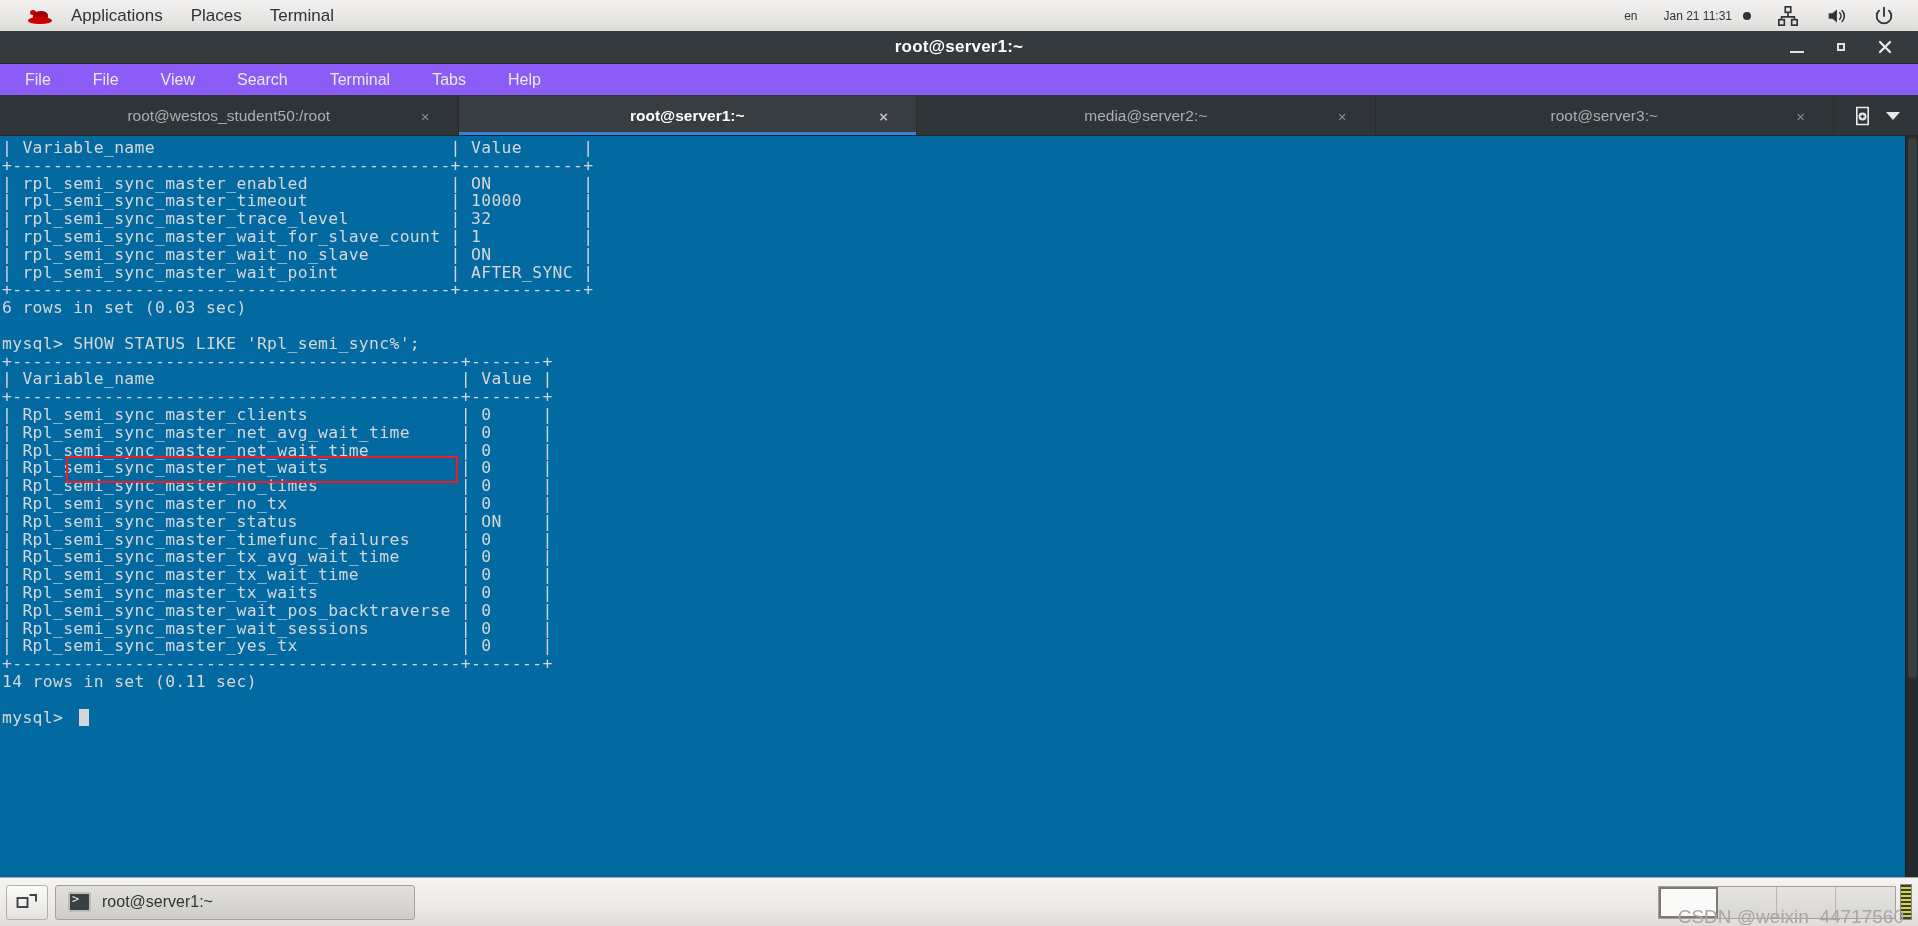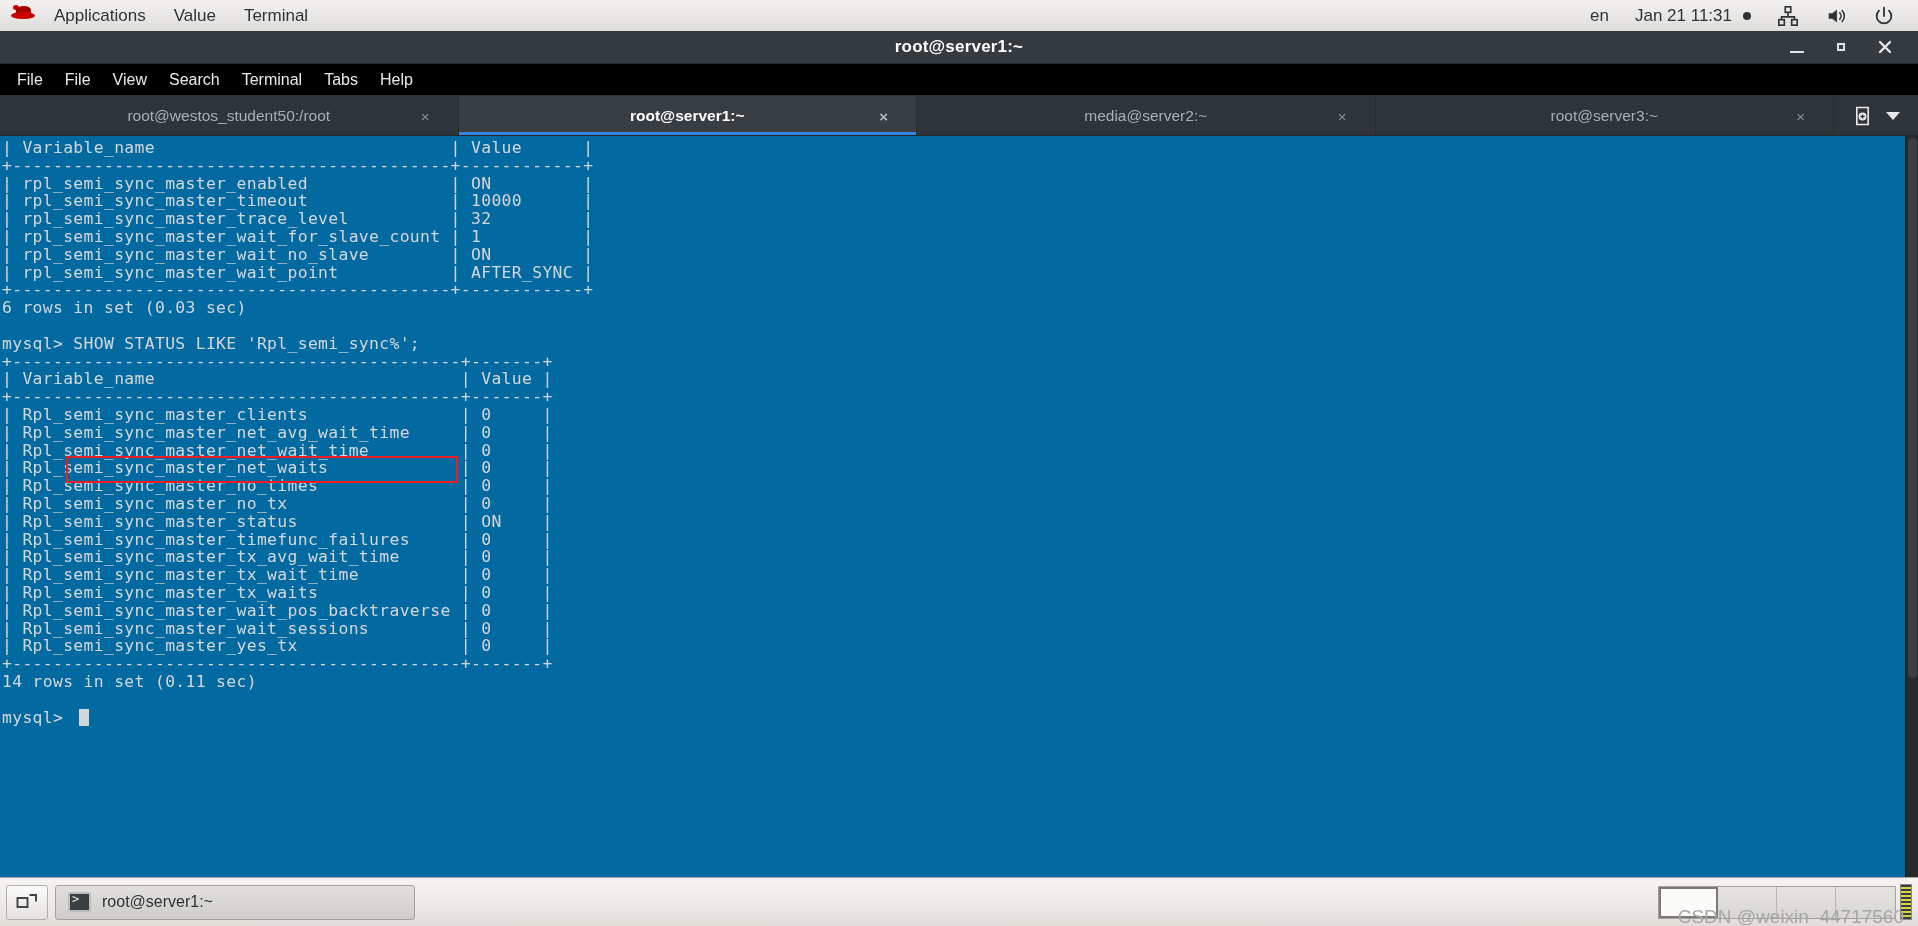--- a/index.html
+++ b/index.html
@@ -11,21 +11,21 @@
   }
 
   
   #top-panel {
     position: absolute; top: 0; left: 0; width: 1918px; height: 32px;
     background: linear-gradient(to bottom, #f2f1f0 0%, #e8e7e5 55%, #dedcd9 100%);
     border-bottom: 1px solid #9c9a97;
     display: flex; align-items: center;
     font-size: 17px; color: #2e3436;
   }
-  .tp-left { display: flex; align-items: flex-start; height: 100%; }
+  .tp-left { display: flex; align-items: center; height: 100%; margin-left: 17px; }
   .tp-menu {
     height: 100%; display: flex; align-items: center;
     padding: 0 14px; font-size: 17px; color: #2e3436; cursor: default;
   }
   .rh-logo { width: 30px; height: 22px; position: relative; margin-left: 10px; }
   .rh-logo .brim {
     position: absolute; bottom: 3px; left: 1px; width: 24px; height: 7px;
     background: #cc0000; border-radius: 50% 50% 45% 45%;
   }
   .rh-logo .crown {
@@ -36,21 +36,21 @@
   .rh-logo .knob {
     position: absolute; bottom: 12px; left: 3px; width: 6px; height: 5px;
     background: #cc0000; border-radius: 50%;
   }
   .tp-right {
     margin-left: auto; display: flex; align-items: center; height: 100%;
     padding-right: 10px;
   }
   .tp-item {
     height: 100%; display: flex; align-items: center; gap: 7px;
-    padding: 0 13px; font-size: 17px; color: #2e3436;
+    padding: 0 13px; font-size: 12px; color: #2e3436;
   }
   .clock-dot {
     width: 8px; height: 8px; border-radius: 50%; background: #2e3436;
     display: inline-block; margin-left: 4px;
   }
   .ic { width: 22px; height: 22px; display: block; }
 
   
   #term-window {
     position: absolute; top: 31px; left: 0; width: 1918px; height: 846px;
@@ -69,23 +69,24 @@
     position: absolute; right: 8px; top: 0; height: 100%;
     display: flex; align-items: center; gap: 22px; padding-right: 14px;
   }
   .wb { width: 22px; height: 22px; display: flex; align-items: center; justify-content: center;
         color: #eceff1; }
   .wb-min { border-bottom: 2px solid #dfe3e5; width: 14px; height: 11px; }
   .wb-max { width: 8px; height: 8px; border: 2px solid #dfe3e5; }
   .wb-close svg { display: block; }
 
   #menu-bar {
-    height: 32px; flex: 0 0 32px; background: #000000;
-    display: flex; align-items: center; padding-left: 6px;
+    height: 32px; flex: 0 0 32px; background: #8b5cf6;
+    display: flex; align-items: center; padding-left: 14px;
     border-bottom: 1px solid #2e3336;
+    gap: 20px;
   }
   .mb-item {
     font-size: 16px; color: #e8eaeb; padding: 0 11px; height: 100%;
     display: flex; align-items: center;
   }
 
   #tab-bar {
     height: 40px; flex: 0 0 40px; background: #2f3438;
     display: flex; align-items: stretch;
     border-bottom: 1px solid #24282b;
@@ -207,21 +208,21 @@
 <body>
 
 <div id="top-panel">
   <div class="tp-left">
     <div class="rh-logo">
       <div class="knob"></div>
         <div class="crown"></div>
         <div class="brim"></div>
     </div>
     <div class="tp-menu">Applications</div>
-    <div class="tp-menu">Value</div>
+    <div class="tp-menu">Places</div>
     <div class="tp-menu">Terminal</div>
   </div>
   <div class="tp-right">
     <div class="tp-item">en</div>
     <div class="tp-item">
       <span>Jan 21  11:31</span>
       <span class="clock-dot"></span>
     </div>
     <div class="tp-item">
       <svg class="ic" viewBox="0 0 24 24" fill="none" stroke="#2e3436" stroke-width="1.8">

